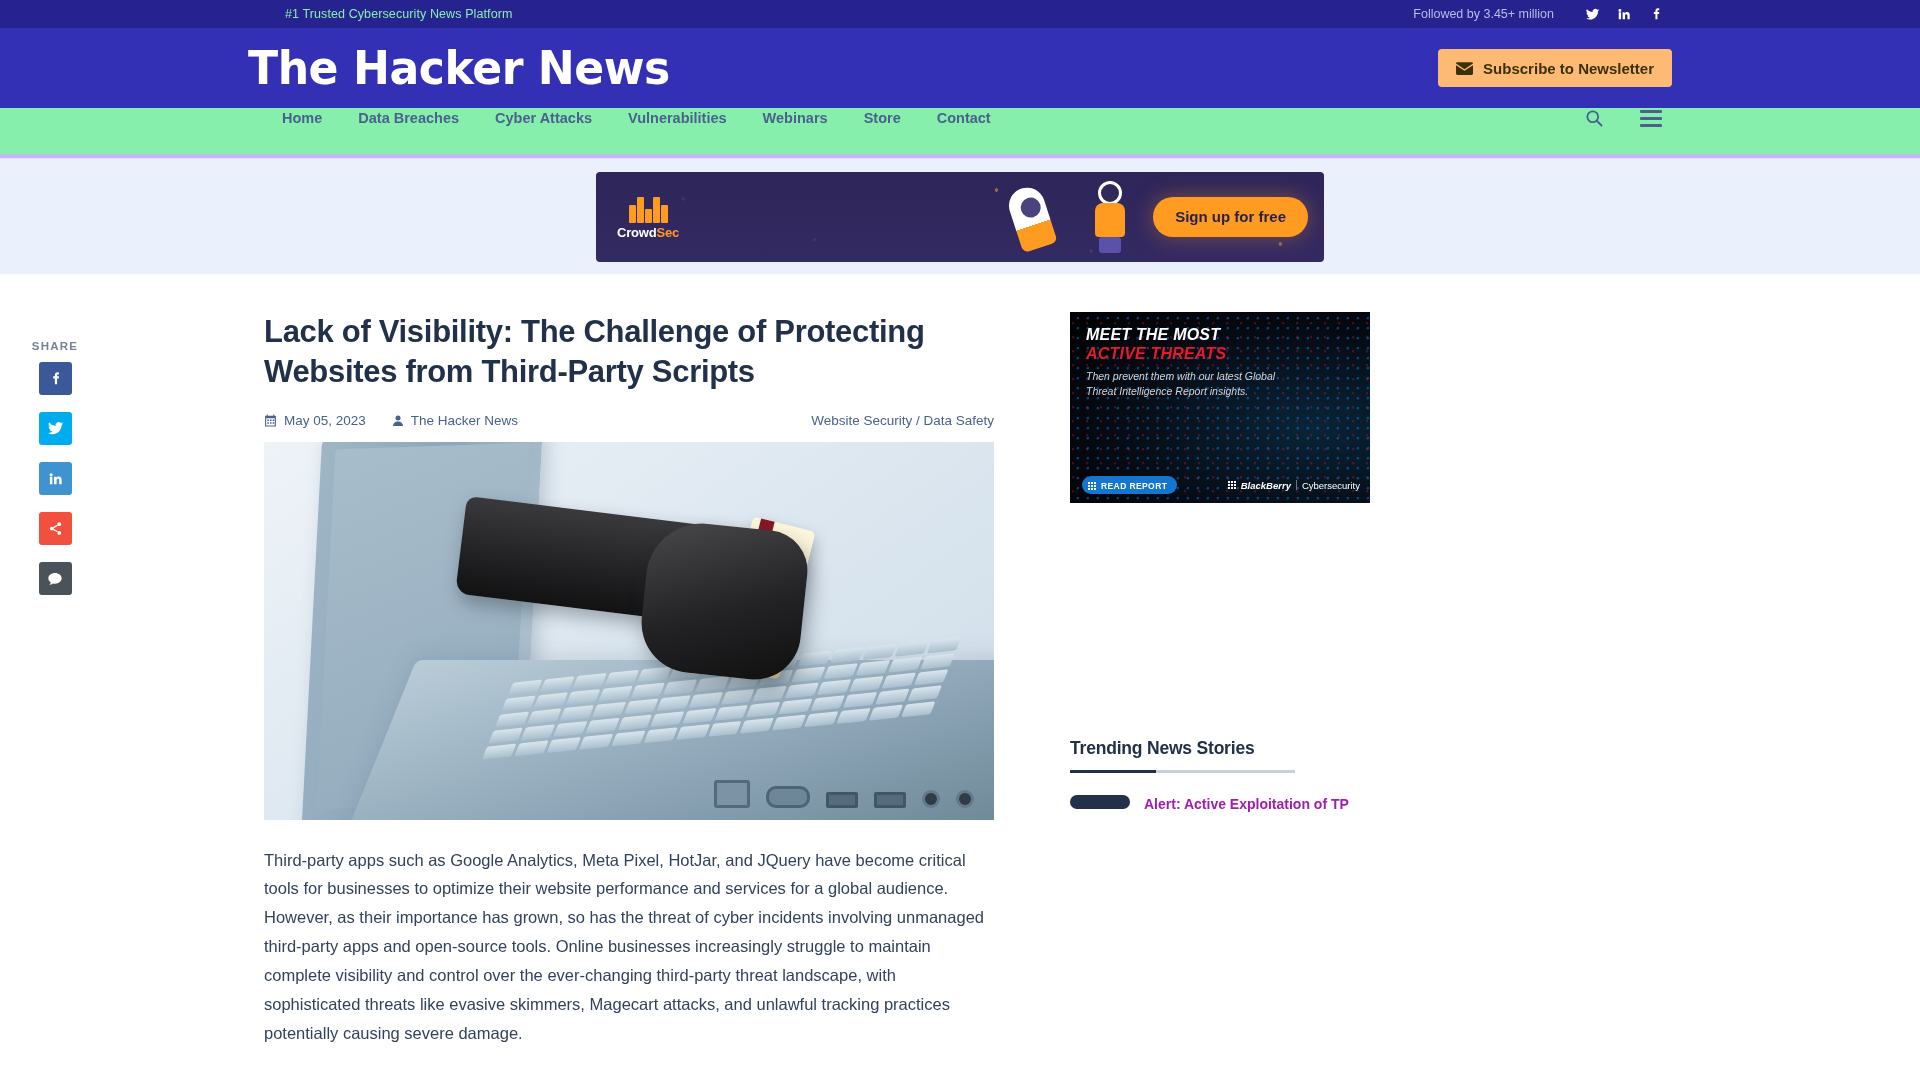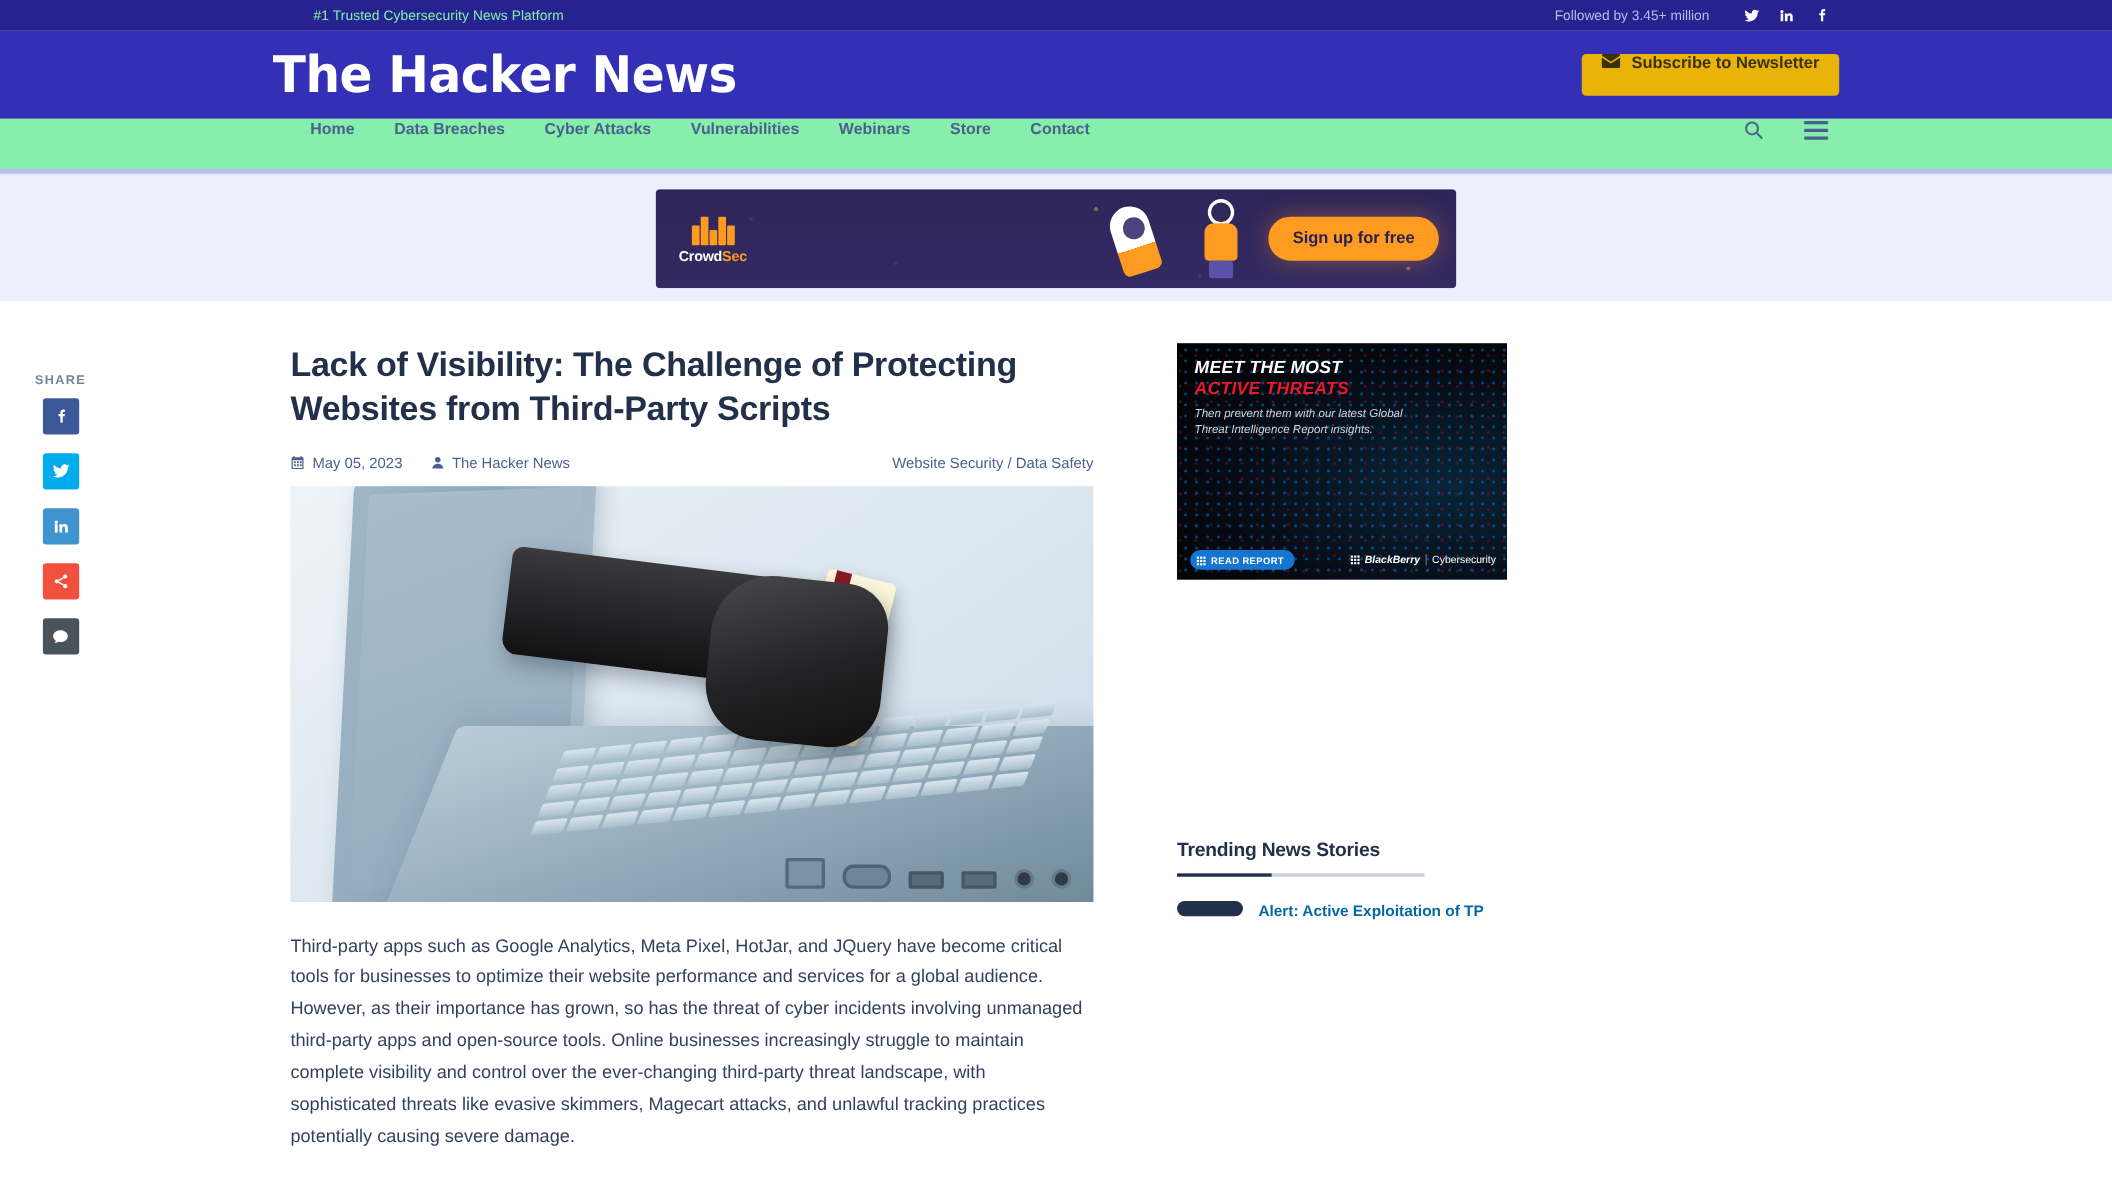--- a/index.html
+++ b/index.html
@@ -70,27 +70,28 @@
     font-size: 46px;
     line-height: 1;
     font-weight: 700;
     color: #ffffff;
     letter-spacing: -.5px;
     font-family: "DejaVu Sans", sans-serif;
     transform: scaleX(.96);
     transform-origin: left center;
   }
   .subscribe-btn {
-    background: #eab308;
+    background: #fdba74;
     color: #3A3108;
     border: none;
     border-radius: 4px;
     height: 38px;
-    padding: 0 18px;
-    display: flex;
+    padding: 12px 18px;
+    display: flex;
+    align-items: center;
     gap: 10px;
     font-size: 15px;
     font-weight: 700;
     cursor: pointer;
     font-family: "Liberation Sans", sans-serif;
   }
   .subscribe-btn svg { display: block; }
 
   
   .navbar {
@@ -451,21 +452,21 @@
   }
 
   
   .sidebar {
     width: 300px;
     flex: none;
     margin-left: 34px;
   }
   .bb-ad {
     width: 300px;
-    height: 215px;
+    height: 191px;
     background:
       radial-gradient(circle at 78% 62%, rgba(0,140,255,.45) 0 1px, transparent 1.6px) 0 0/10px 10px,
       radial-gradient(circle at 22% 80%, rgba(200,20,40,.35) 0 1px, transparent 1.6px) 0 0/14px 14px,
       radial-gradient(ellipse at 80% 60%, #0a2438 0%, #060a12 60%, #000 100%);
     position: relative;
     overflow: hidden;
     cursor: pointer;
     font-family: "Liberation Sans", sans-serif;
   }
   .bb-pad { padding: 14px 0 0 16px; position: relative; z-index: 2; }
@@ -526,21 +527,21 @@
   .trend-item {
     margin-top: 22px;
     display: flex; gap: 14px; align-items: flex-start;
     cursor: pointer;
   }
   .trend-thumb {
     width: 60px; height: 14px; background: #22304A;
     border-radius: 7px; flex: none;
   }
   .trend-text {
-    font-size: 14px; font-weight: 700; color: #0369a1; line-height: 1.35;
+    font-size: 14px; font-weight: 700; color: #a21caf; line-height: 1.35;
   }
 </style>
 </head>
 <body>
 
 <div class="topbar">
   <div class="topbar-inner">
     <div class="topbar-tagline">#1 Trusted Cybersecurity News Platform</div>
     <div class="topbar-right">
       <span class="topbar-follow">Followed by 3.45+ million</span>

